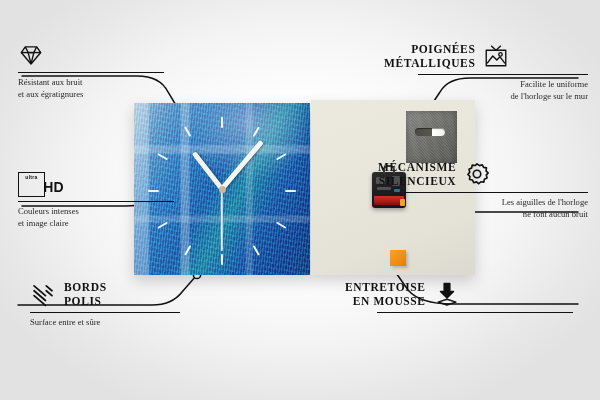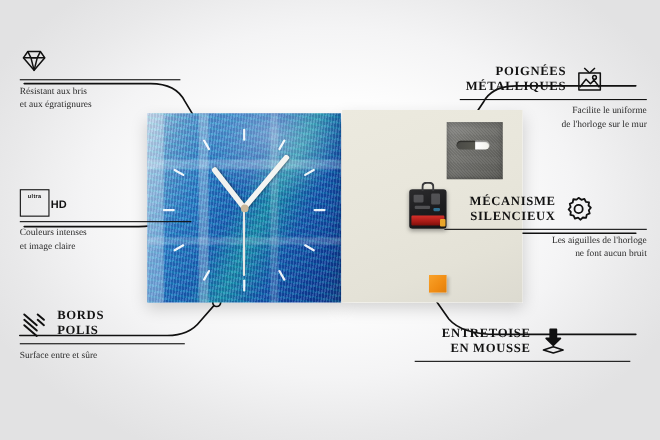--- a/index.html
+++ b/index.html
@@ -140,21 +140,21 @@
     background: linear-gradient(135deg, #f9a22a 0%, #f08c13 60%, #e07f0d 100%);
     box-shadow: 2px 2px 3px rgba(0,0,0,0.2);
   }
 
   
   .feature { position: absolute; }
   .feature .head {
     display: flex; align-items: center; gap: 8px;
   }
   .feature.left .head { justify-content: flex-start; }
-  .feature.right .head { justify-content: center; margin-top: 16px; }
+  .feature.right .head { justify-content: flex-start; }
   .ttl {
     font-family: "Liberation Serif", serif;
     font-weight: bold;
     font-size: 11.5px;
     letter-spacing: 0.6px;
     color: #121212;
     line-height: 1.22;
     text-transform: uppercase;
     white-space: pre-line;
   }
@@ -177,21 +177,21 @@
     align-items: center; justify-content: center;
     line-height: 1;
     flex: 0 0 auto;
   }
   #hd-badge .u {
     font-family: "Liberation Sans", sans-serif;
     font-size: 5px; font-weight: bold; color: #111; letter-spacing: .3px;
   }
   #hd-badge .h {
     font-family: "Liberation Sans", sans-serif;
-    font-size: 10px; font-weight: bold; color: #111; letter-spacing: .2px; margin-left: 44px;
+    font-size: 14px; font-weight: bold; color: #111; letter-spacing: .2px; margin-left: 44px;
   }
 </style>
 </head>
 <body>
 
 <div id="stage">
 
   <svg id="wires" viewBox="0 0 600 400">
     <g fill="none" stroke="#111111" stroke-width="1.5" stroke-linecap="round">
 
@@ -260,37 +260,37 @@
         <g fill="none" stroke="#111" stroke-width="1.7" stroke-linejoin="round">
           <path d="M4,13 L9,6 L23,6 L28,13 L16,27 Z"></path>
           <path d="M4,13 L28,13"></path>
           <path d="M9,6 L12.5,13 L16,27"></path>
           <path d="M23,6 L19.5,13 L16,27"></path>
           <path d="M12.5,13 L19.5,13"></path>
         </g>
       </svg>
     </div>
     <div class="rule" style="width:146px;"></div>
-    <div class="desc">Résistant aux bris
+    <div class="desc">Résistant aux bruit
 et aux égratignures</div>
   </div>
 
   <div class="feature left" id="f-hd" style="left:18px; top:172px; width:196px;">
     <div class="head">
       <div id="hd-badge">
         <span class="u">ultra</span>
         <span class="h">HD</span>
       </div>
     </div>
     <div class="rule" style="width:156px;"></div>
     <div class="desc">Couleurs intenses
 et image claire</div>
   </div>
 
-  <div class="feature left" id="f-bords" style="left:18px; top:280px; width:180px;">
+  <div class="feature left" id="f-bords" style="left:30px; top:280px; width:180px;">
     <div class="head">
       <svg class="ic" viewBox="0 0 32 32">
         <g stroke="#111" stroke-width="2.2" stroke-linecap="round" fill="none">
           <path d="M5,6 L19,18"></path>
           <path d="M5,12 L19,24"></path>
           <path d="M5,18 L19,30"></path>
           <path d="M20,6 L27,12"></path>
           <path d="M20,12 L27,18"></path>
         </g>
       </svg>

